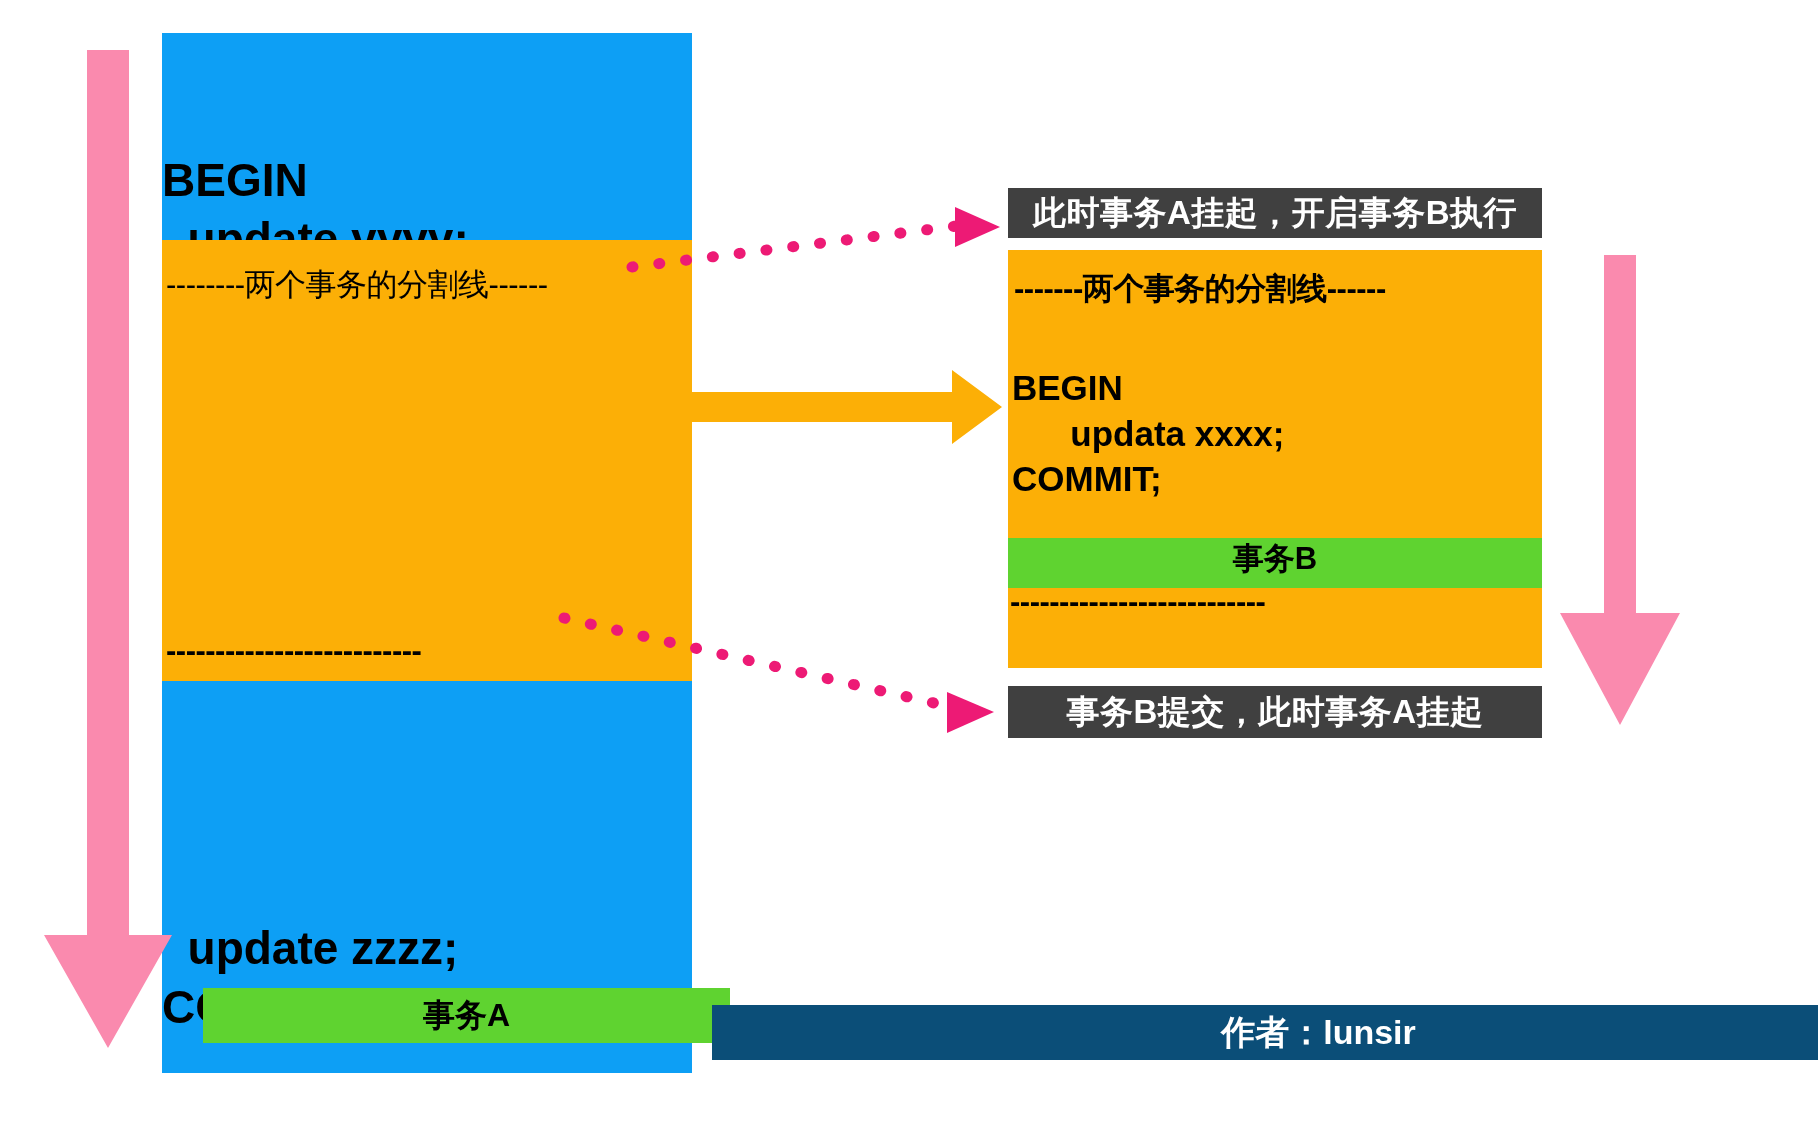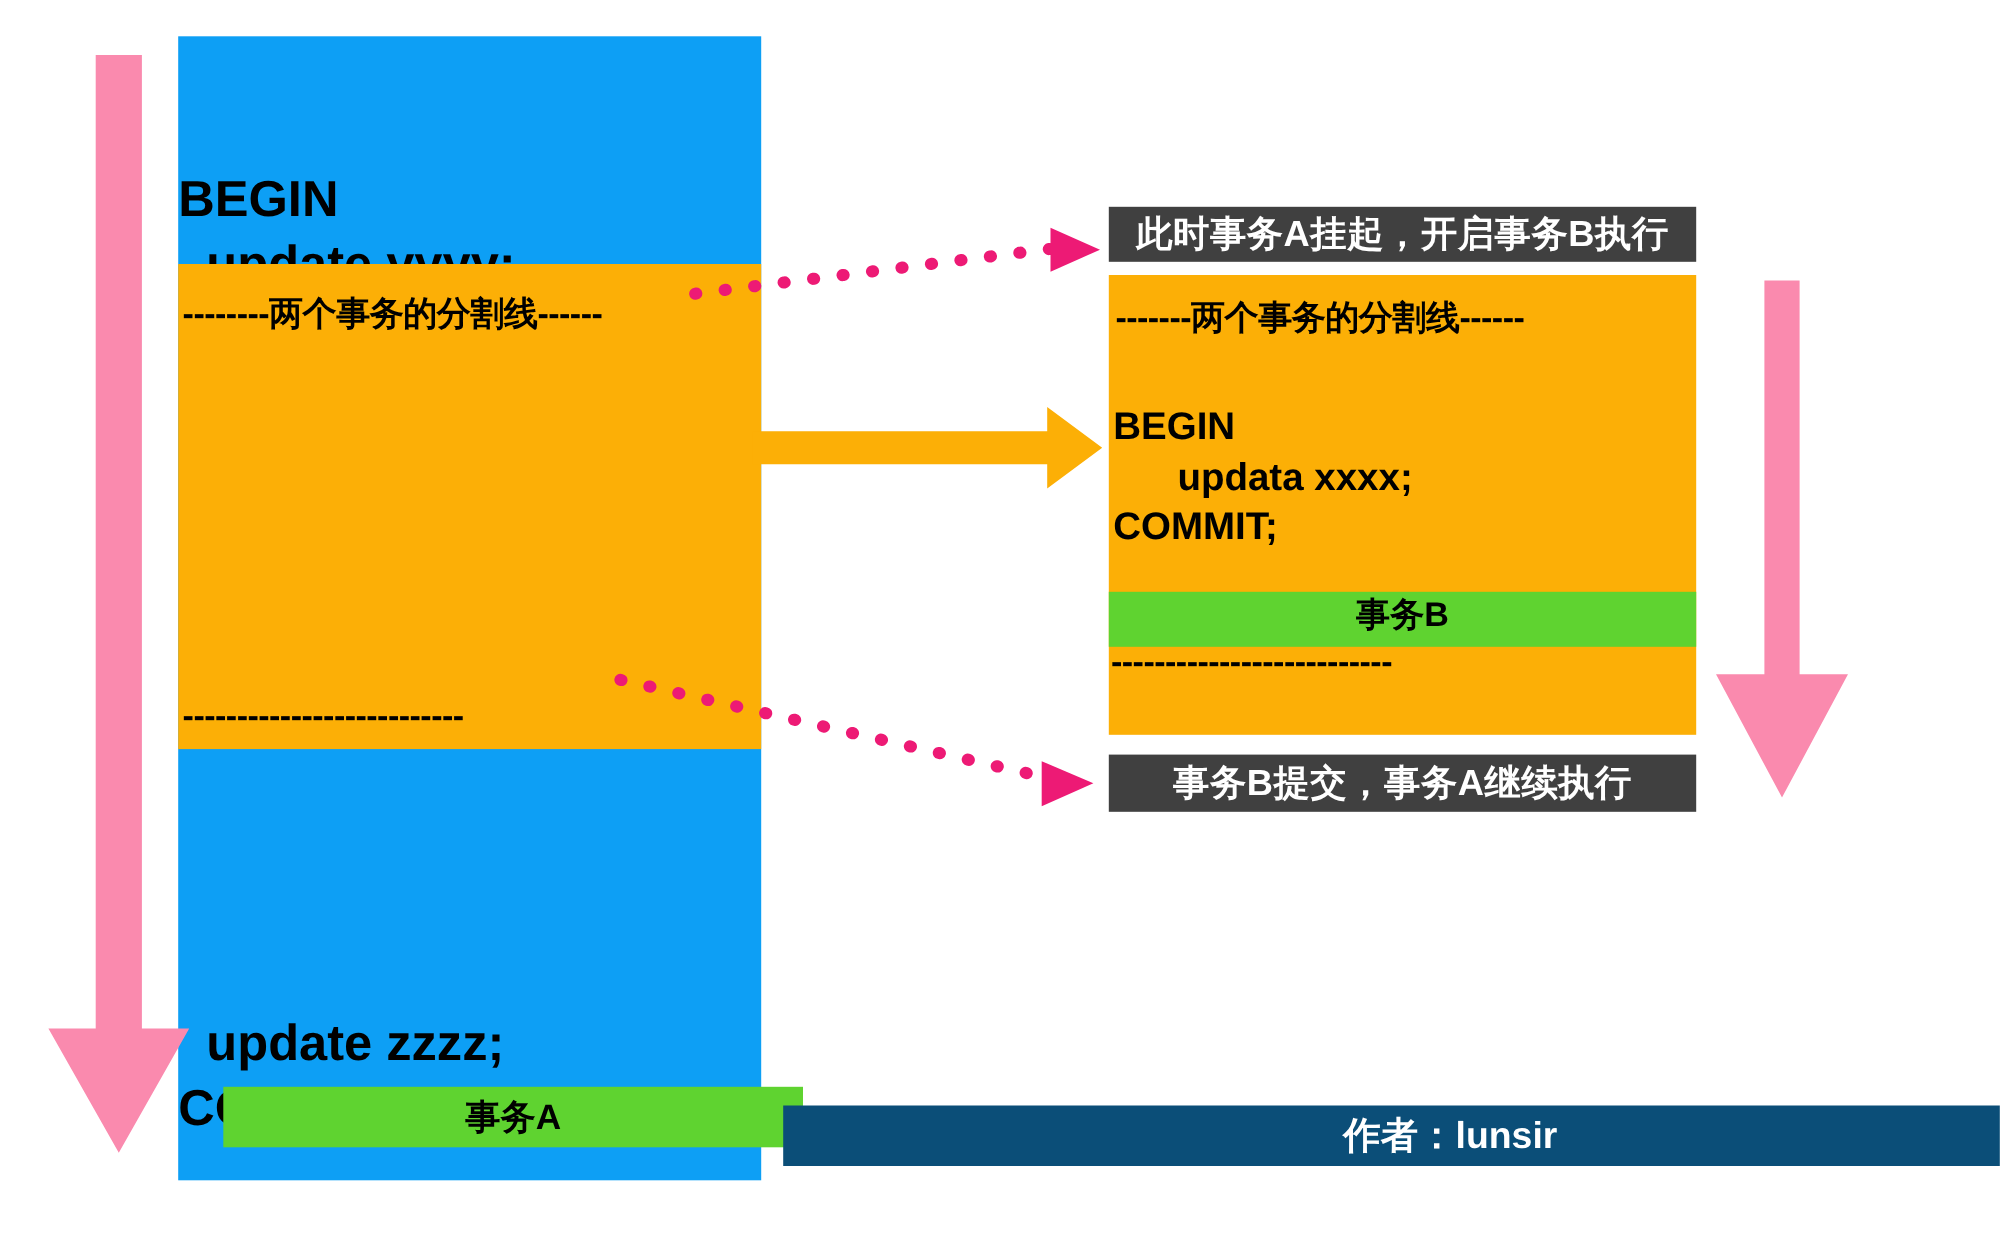--- a/index.html
+++ b/index.html
@@ -52,21 +52,21 @@
     top: 207px;
     width: 530px;
     height: 441px;
     background: #fcaf06;
   }
   .txA-orange .divider-top {
     position: absolute;
     left: 4px;
     top: 24px;
     font-size: 31px;
-    font-weight: bold;
+    font-weight: normal;
     color: #000;
     white-space: pre;
     letter-spacing: -0.5px;
   }
   .txA-orange .divider-bottom {
     position: absolute;
     left: 4px;
     top: 393px;
     font-size: 31px;
     font-weight: bold;
@@ -243,21 +243,21 @@
     <div class="txB-code">BEGIN
       updata xxxx;
 COMMIT;</div>
     <div class="txB-greenband">
       <span>事务B</span>
     </div>
     <div class="txB-dashline">--------------------------</div>
   </div>
 
   <div class="banner-red" id="banner-resume">
-    <span>事务B提交，事务A继续执行</span>
+    <span>事务B提交，此时事务A挂起</span>
   </div>
 
   <div class="author-bar">
     <span>作者：lunsir</span>
   </div>
 
   <svg id="arrow-layer" viewBox="0 0 1818 1142">
 
     <g>
       <polygon fill="#fa8aae" points="75,50 117,50 117,935 160,935 96,1048 32,935 75,935"></polygon>

